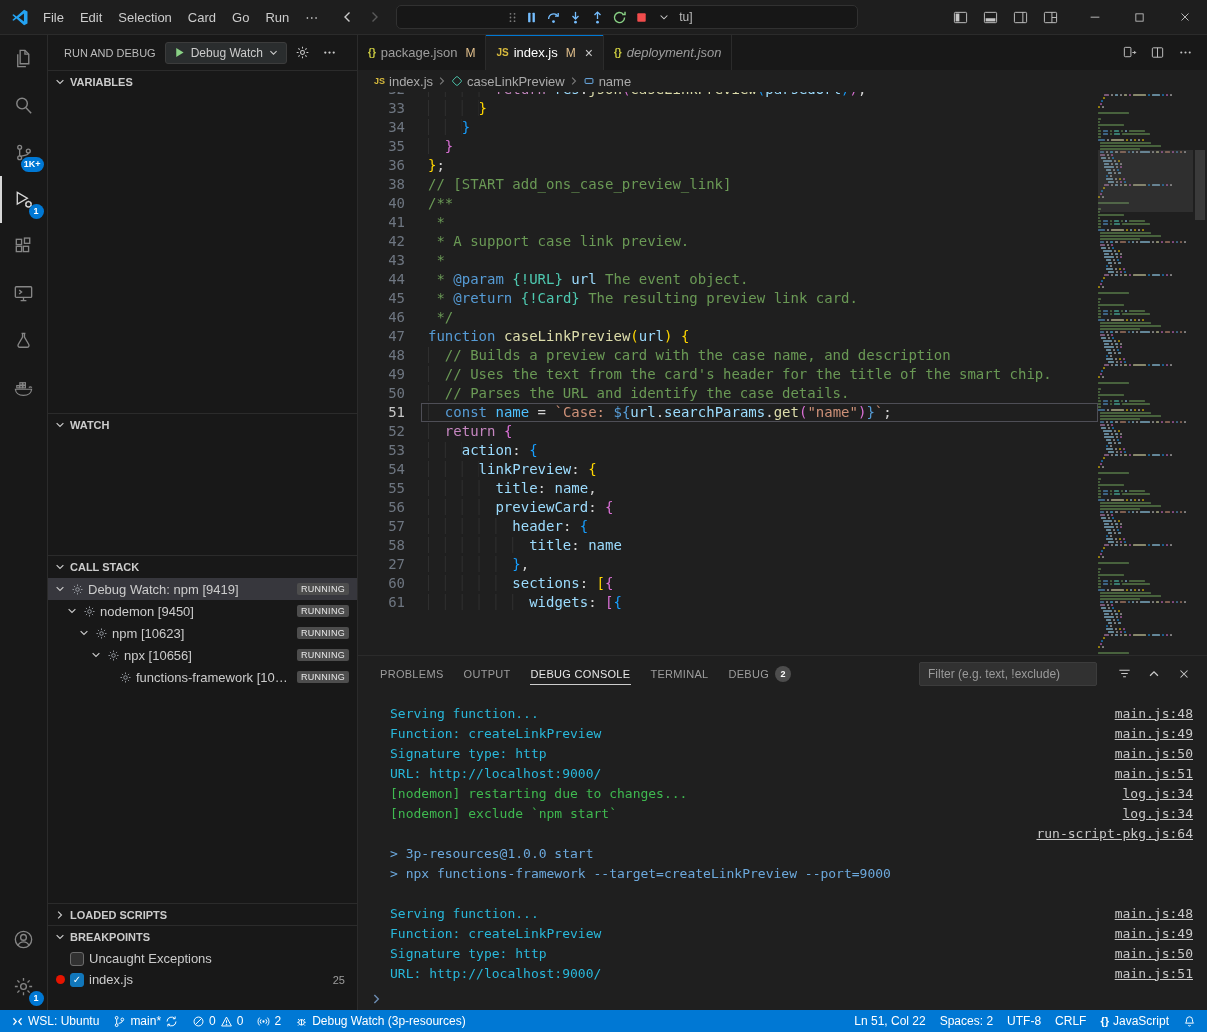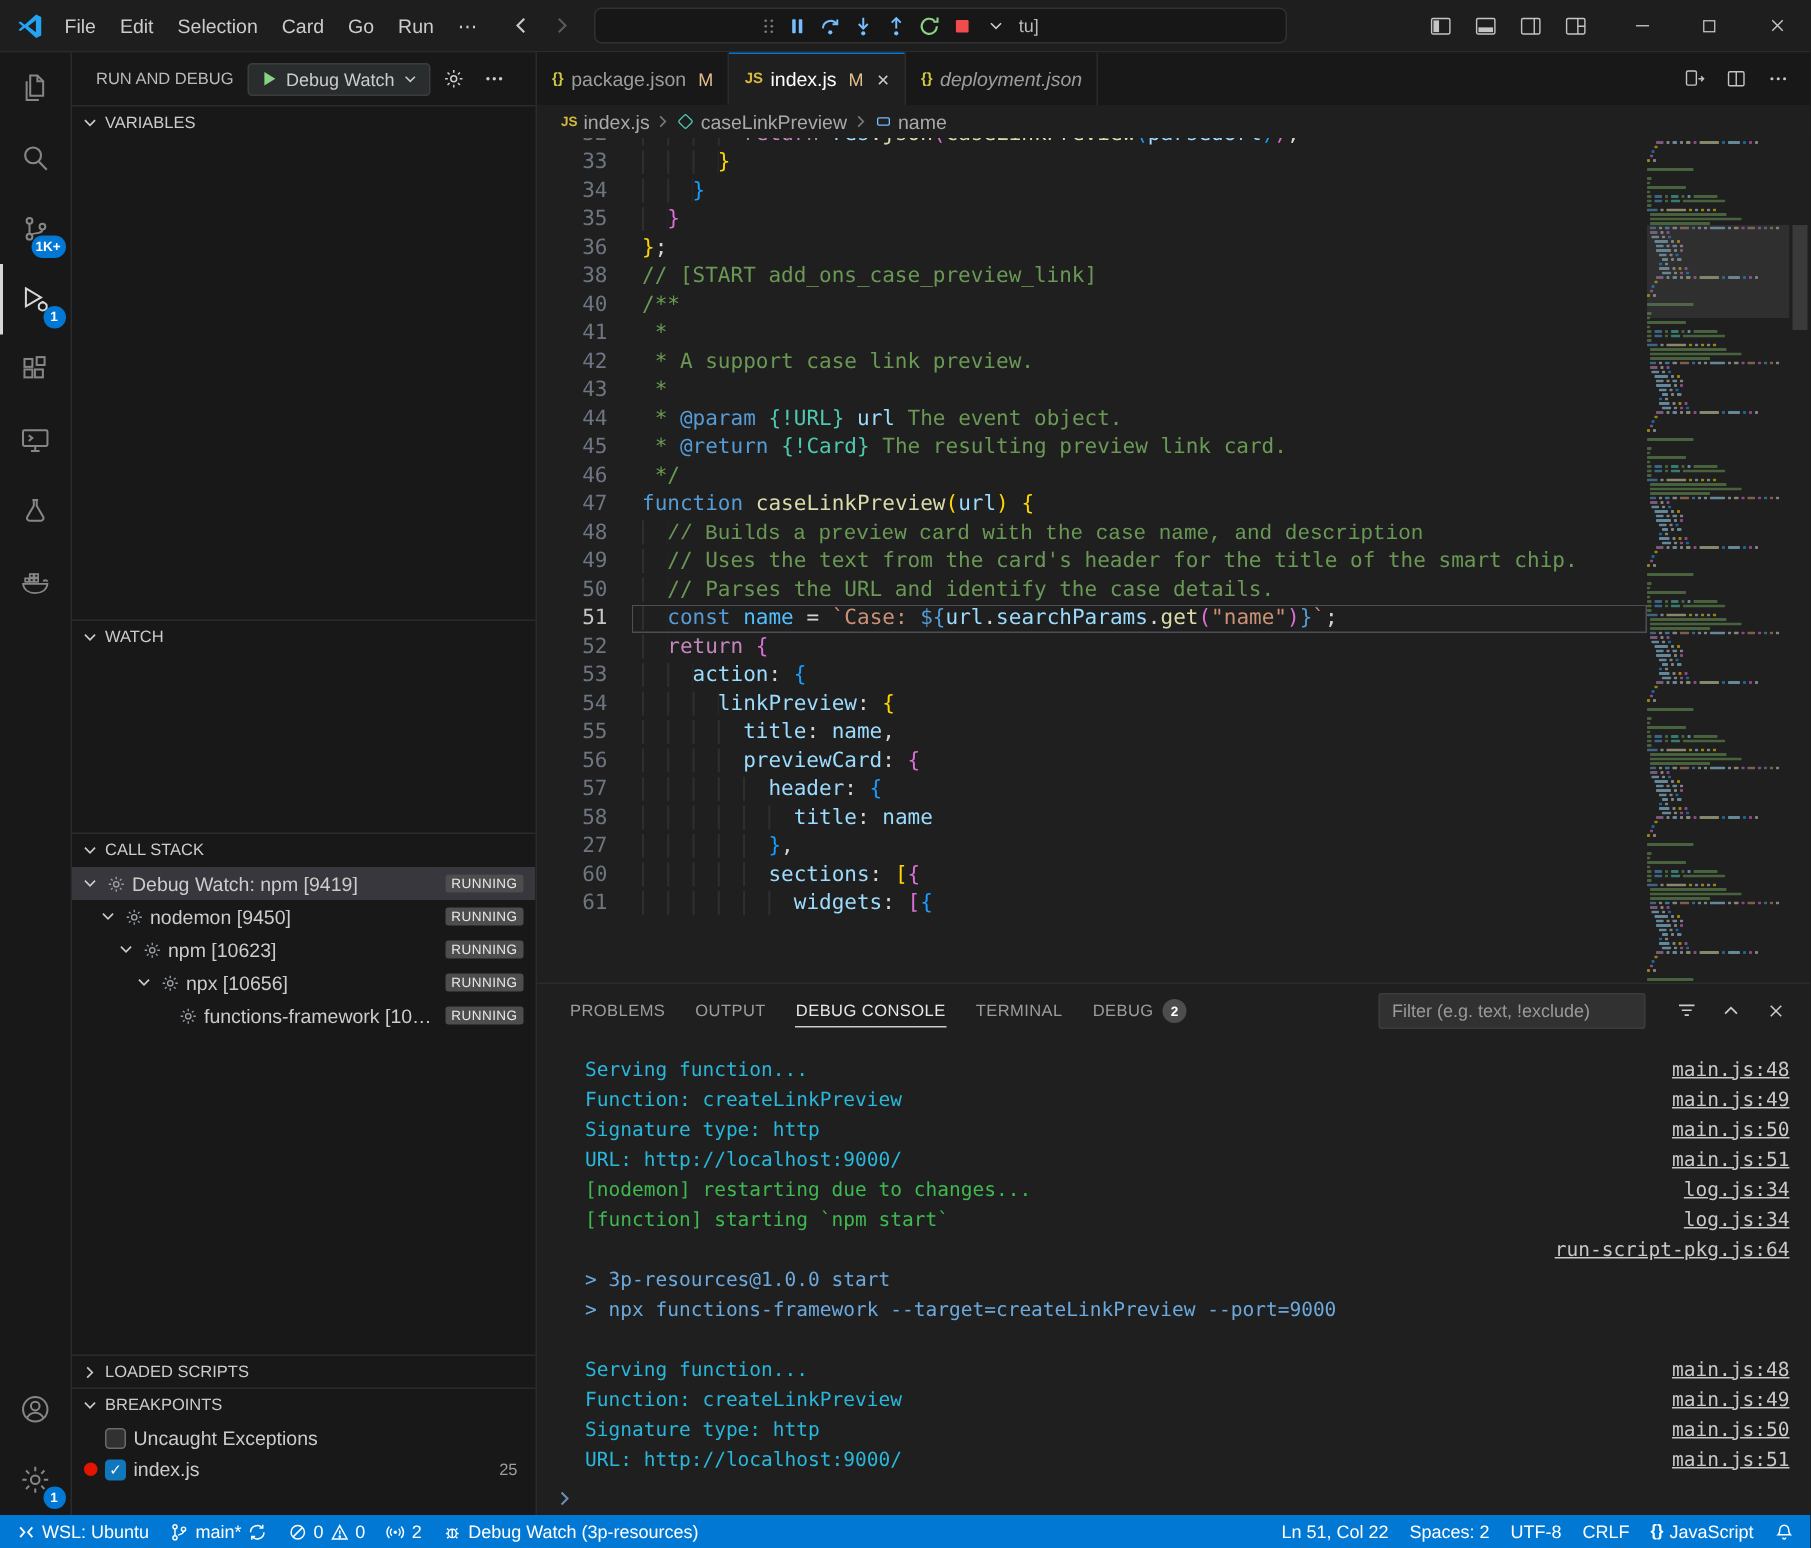--- a/index.html
+++ b/index.html
@@ -45,21 +45,21 @@
   
   .sidebar{width:310px;background:#181818;border-right:1px solid #2b2b2b;display:flex;
     flex-direction:column;font-size:13px;flex:none;min-height:0;}
   .sb-titlerow{height:35px;display:flex;align-items:center;padding:0 6px 0 16px;gap:5px;flex:none;}
   .sb-title{font-size:11px;color:#bbbbbb;flex:none;white-space:nowrap;}
   .launch-picker{display:flex;align-items:center;gap:5px;background:#2a2d2e;border:1px solid #3c3c3c;
     border-radius:3px;height:22px;padding:0 7px;font-size:12px;color:#cccccc;margin-left:4px;cursor:pointer;white-space:nowrap;}
   .sb-icon{width:22px;height:22px;display:flex;align-items:center;justify-content:center;color:#cccccc;cursor:pointer;}
   .sb-section{border-top:1px solid #2b2b2b;display:flex;flex-direction:column;overflow:hidden;min-height:0;}
   .sb-header{height:22px;display:flex;align-items:center;gap:2px;padding:0 4px;font-size:11px;
-    font-weight:normal;color:#cccccc;flex:none;cursor:pointer;}
+    font-weight:bold;color:#cccccc;flex:none;cursor:pointer;}
   .sb-chev{width:16px;height:16px;color:#cccccc;display:flex;align-items:center;justify-content:center;}
   .sb-body{flex:1;overflow:hidden;}
   .cs-row{height:22px;display:flex;align-items:center;font-size:13px;color:#cccccc;cursor:pointer;}
   .cs-row.selected{background:#37373d;}
   .cs-chevron{width:16px;flex:none;display:flex;align-items:center;justify-content:center;color:#cccccc;}
   .cs-gear{width:18px;flex:none;display:flex;align-items:center;justify-content:center;color:#9da2a8;}
   .cs-label{flex:1;white-space:nowrap;overflow:hidden;text-overflow:ellipsis;margin-left:2px;}
   .cs-badge{flex:none;background:#4d4d4d;color:#e8e8e8;font-size:9px;border-radius:2px;
     padding:1px 4px;margin:0 8px 0 6px;letter-spacing:.3px;}
   .bp-row{height:21px;display:flex;align-items:center;gap:5px;padding:0 8px;font-size:13px;cursor:pointer;}
@@ -679,21 +679,21 @@
               <div class="code-line">
                 <span class="line-num">46</span>
                 <span class="line-text"><span style="color: rgb(106, 153, 85);"> */</span></span>
               </div>
               <div class="code-line">
                 <span class="line-num">47</span>
                 <span class="line-text"><span style="color: rgb(86, 156, 214);">function</span><span style="color: rgb(212, 212, 212);"> </span><span style="color: rgb(220, 220, 170);">caseLinkPreview</span><span style="color: rgb(255, 215, 0);">(</span><span style="color: rgb(156, 220, 254);">url</span><span style="color: rgb(255, 215, 0);">)</span><span style="color: rgb(212, 212, 212);"> </span><span style="color: rgb(255, 215, 0);">{</span></span>
               </div>
               <div class="code-line">
                 <span class="line-num">48</span>
-                <span class="line-text"><span class="ind">  </span><span style="color: rgb(106, 153, 85); font-family: Liberation Mono, monospace;">// Builds a preview card with the case name, and description</span></span>
+                <span class="line-text"><span class="ind">  </span><span style="color: rgb(106, 153, 85);">// Builds a preview card with the case name, and description</span></span>
               </div>
               <div class="code-line">
                 <span class="line-num">49</span>
                 <span class="line-text"><span class="ind">  </span><span style="color: rgb(106, 153, 85);">// Uses the text from the card's header for the title of the smart chip.</span></span>
               </div>
               <div class="code-line">
                 <span class="line-num">50</span>
                 <span class="line-text"><span class="ind">  </span><span style="color: rgb(106, 153, 85);">// Parses the URL and identify the case details.</span></span>
               </div>
               <div class="code-line current">
@@ -1755,21 +1755,21 @@
             </div>
             <div class="console-row">
               <span class="console-text" style="color: rgb(41, 184, 219);">URL: http://localhost:9000/</span>
               <span class="console-link">main.js:51</span>
             </div>
             <div class="console-row">
               <span class="console-text" style="color: rgb(63, 185, 80);">[nodemon] restarting due to changes...</span>
               <span class="console-link">log.js:34</span>
             </div>
             <div class="console-row">
-              <span class="console-text" style="color: rgb(63, 185, 80);">[function] starting `npm start`</span>
+              <span class="console-text" style="color: rgb(63, 185, 80);">[nodemon] exclude `npm start`</span>
               <span class="console-link">log.js:34</span>
             </div>
             <div class="console-row">
               <span class="console-text" style="color: rgb(204, 204, 204);"></span>
               <span class="console-link">run-script-pkg.js:64</span>
             </div>
             <div class="console-row">
               <span class="console-text" style="color: rgb(108, 169, 221);">&gt; 3p-resources@1.0.0 start</span>
             </div>
             <div class="console-row">

